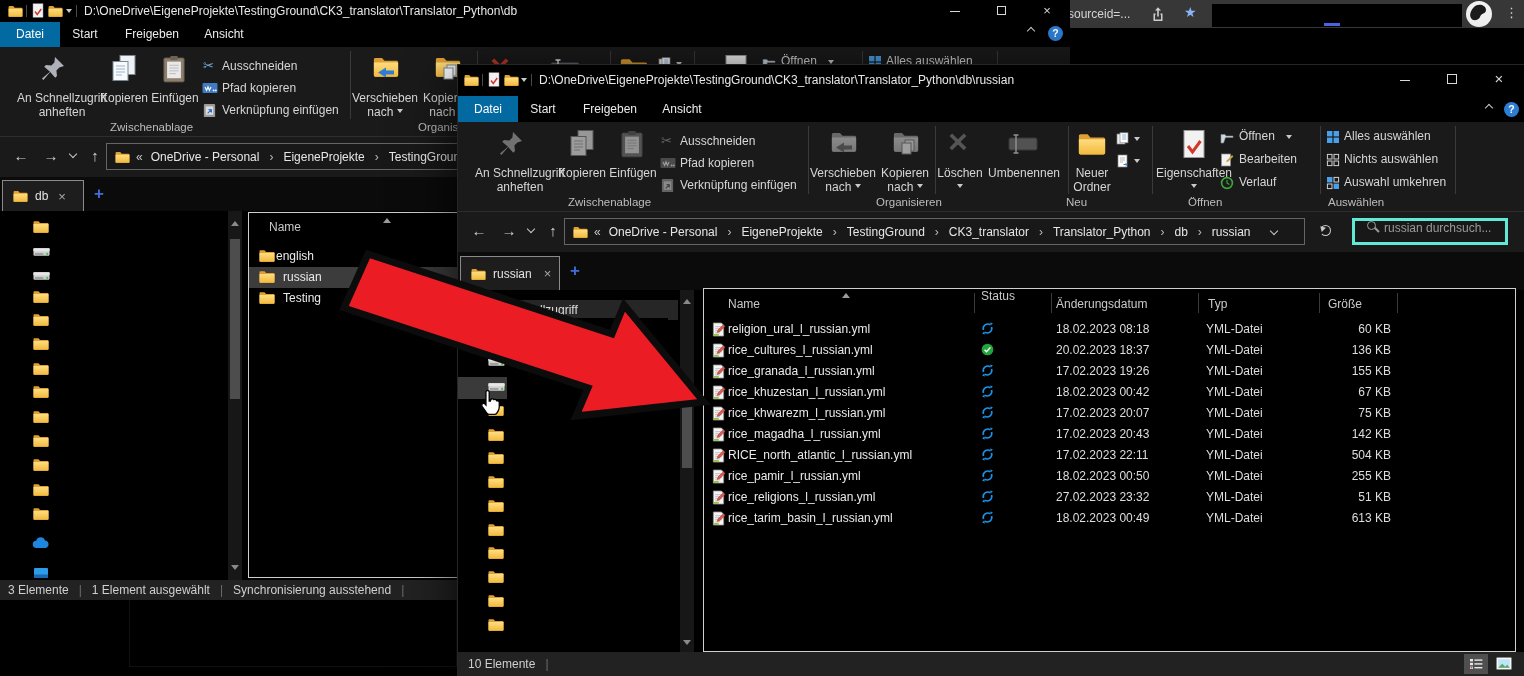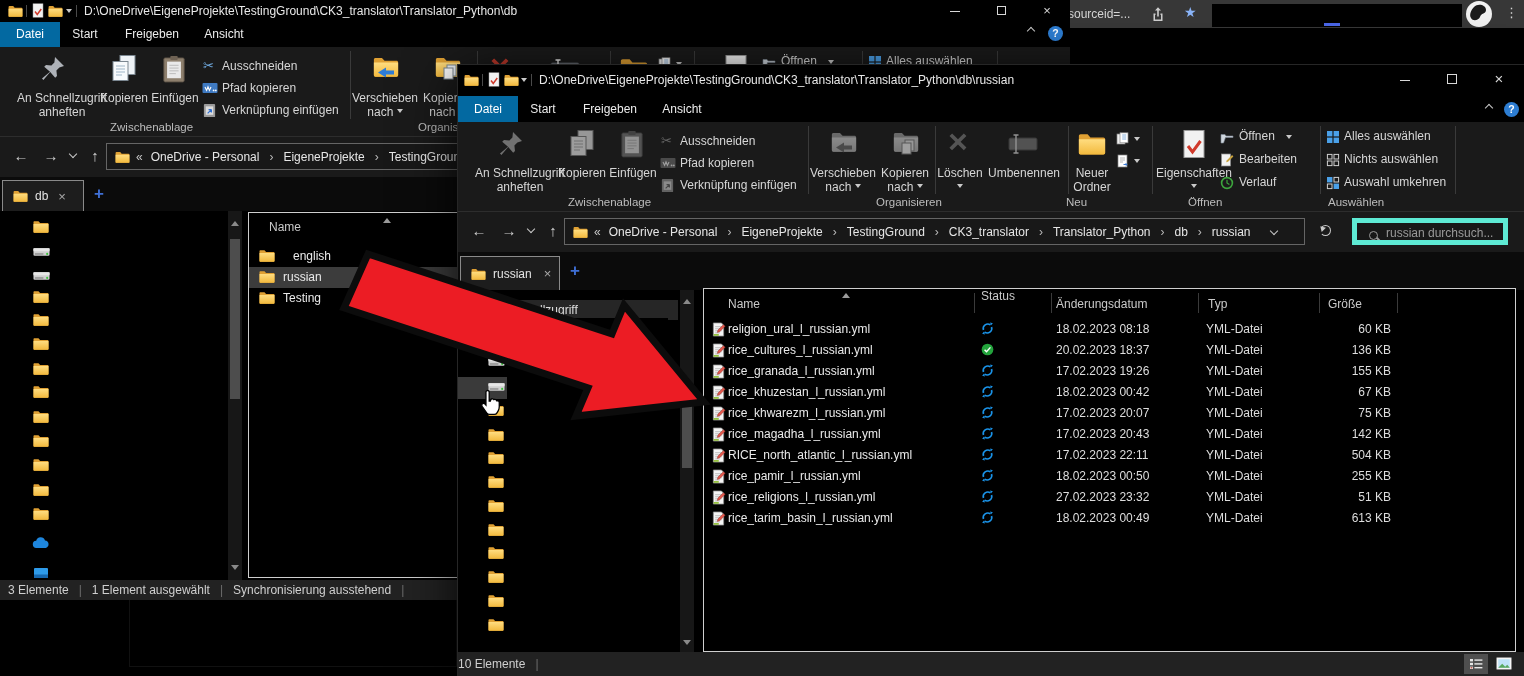--- a/index.html
+++ b/index.html
@@ -14,21 +14,21 @@
   .ribbon{background:#1a1a1a;border-bottom:1px solid #2d2d2d}
   .bl{color:#d6d6d6;text-align:center;line-height:14px;font-size:12px}
   .gl{color:#bdbdbd;text-align:left;font-size:11.5px}
   .rdiv{width:1px;background:#3a3a3a}
   .slbl{color:#d6d6d6;font-size:12px;white-space:nowrap}
   .addr{background:#1a1a1a}
   .navbtn{color:#d0d0d0;font-size:15px;text-align:center}
   .crumbbox{border:1px solid #656565;background:#181818;display:flex;align-items:center;color:#e6e6e6;overflow:hidden;white-space:nowrap}
   .crumb{padding:0 2px}
   .csep{color:#b9b9b9;padding:0 8px;font-size:12px}
-  .searchbox{border:5px solid #5eead4;background:#181818;display:flex;align-items:flex-end;color:#9a9a9a;overflow:hidden;white-space:nowrap}
+  .searchbox{border:3px solid #5eead4;background:#181818;display:flex;align-items:flex-start;color:#9a9a9a;overflow:hidden;white-space:nowrap}
   .tabbar{background:#0b0b0b}
   .tab{background:#1d1d1d;border:1px solid #8a8a8a;border-bottom:none;display:flex;align-items:center}
   .pane{background:#000}
   .statusbar{background:#222;color:#cfcfcf;display:flex;align-items:center}
   .pipe{color:#6d6d6d;padding:0 10px}
   .black{background:#000}
   .dis{filter:grayscale(1) brightness(.8);opacity:.75}
   .cv{display:inline-block;width:0;height:0;border:3px solid transparent;border-top:4px solid #c9c9c9;vertical-align:middle}
   .cvu{display:inline-block;width:0;height:0;border:4px solid transparent;border-bottom:5px solid #9a9a9a}
   .chev{display:inline-block;width:6px;height:6px;border-right:1.5px solid #c9c9c9;border-bottom:1.5px solid #c9c9c9;transform:rotate(45deg)}
@@ -437,21 +437,21 @@
       </div>
     </div>
 
     <div class="a" style="left:248px;top:1px;width:454px;height:366px;border:1px solid #cfcfcf;background:#000">
       <span class="a hdr" style="left:20px;top:7px">Name</span>
       <span class="cvu a" style="left:134px;top:1px"></span>
       <div class="frow" style="top:33px">
         <svg class="fico" width="16" height="13" style="left:10px">
             <use href="#sym-folder"></use>
           </svg>
-        <span class="fname" style="left:44px">english</span>
+        <span class="fname" style="left:27px">english</span>
       </div>
       <div class="frow" style="top:54px;background:#3c3c3c">
         <svg class="fico" width="16" height="13" style="left:10px">
             <use href="#sym-folder"></use>
           </svg>
         <span class="fname" style="left:34px">russian</span>
       </div>
       <div class="frow" style="top:75px">
         <svg class="fico" width="16" height="13" style="left:10px">
             <use href="#sym-folder"></use>
@@ -824,21 +824,21 @@
         <span class="fstat"><svg width="13" height="13">
               <use href="#sym-sync"></use>
             </svg></span>
         <span class="fdate">18.02.2023 00:49</span>
         <span class="ftype">YML-Datei</span>
         <span class="fsize">613 KB</span>
       </div>
     </div>
   </div>
 
-  <div class="statusbar a" style="left:0;top:587px;width:1066px;height:24px;">
+  <div class="statusbar a" style="left:0;top:587px;width:1066px;height:24px;padding-left:10px">
     <span>10 Elemente</span>
     <span class="pipe">|</span>
   </div>
   <div class="a" style="left:1006px;top:589px;width:24px;height:20px;background:#4f4f4f;text-align:center">
     <svg width="14" height="12" style="margin-top:4px">
         <use href="#sym-viewdetails"></use>
       </svg>
   </div>
   <div class="a" style="left:1034px;top:589px;width:24px;height:20px;text-align:center">
     <svg width="16" height="13" style="margin-top:3px">

